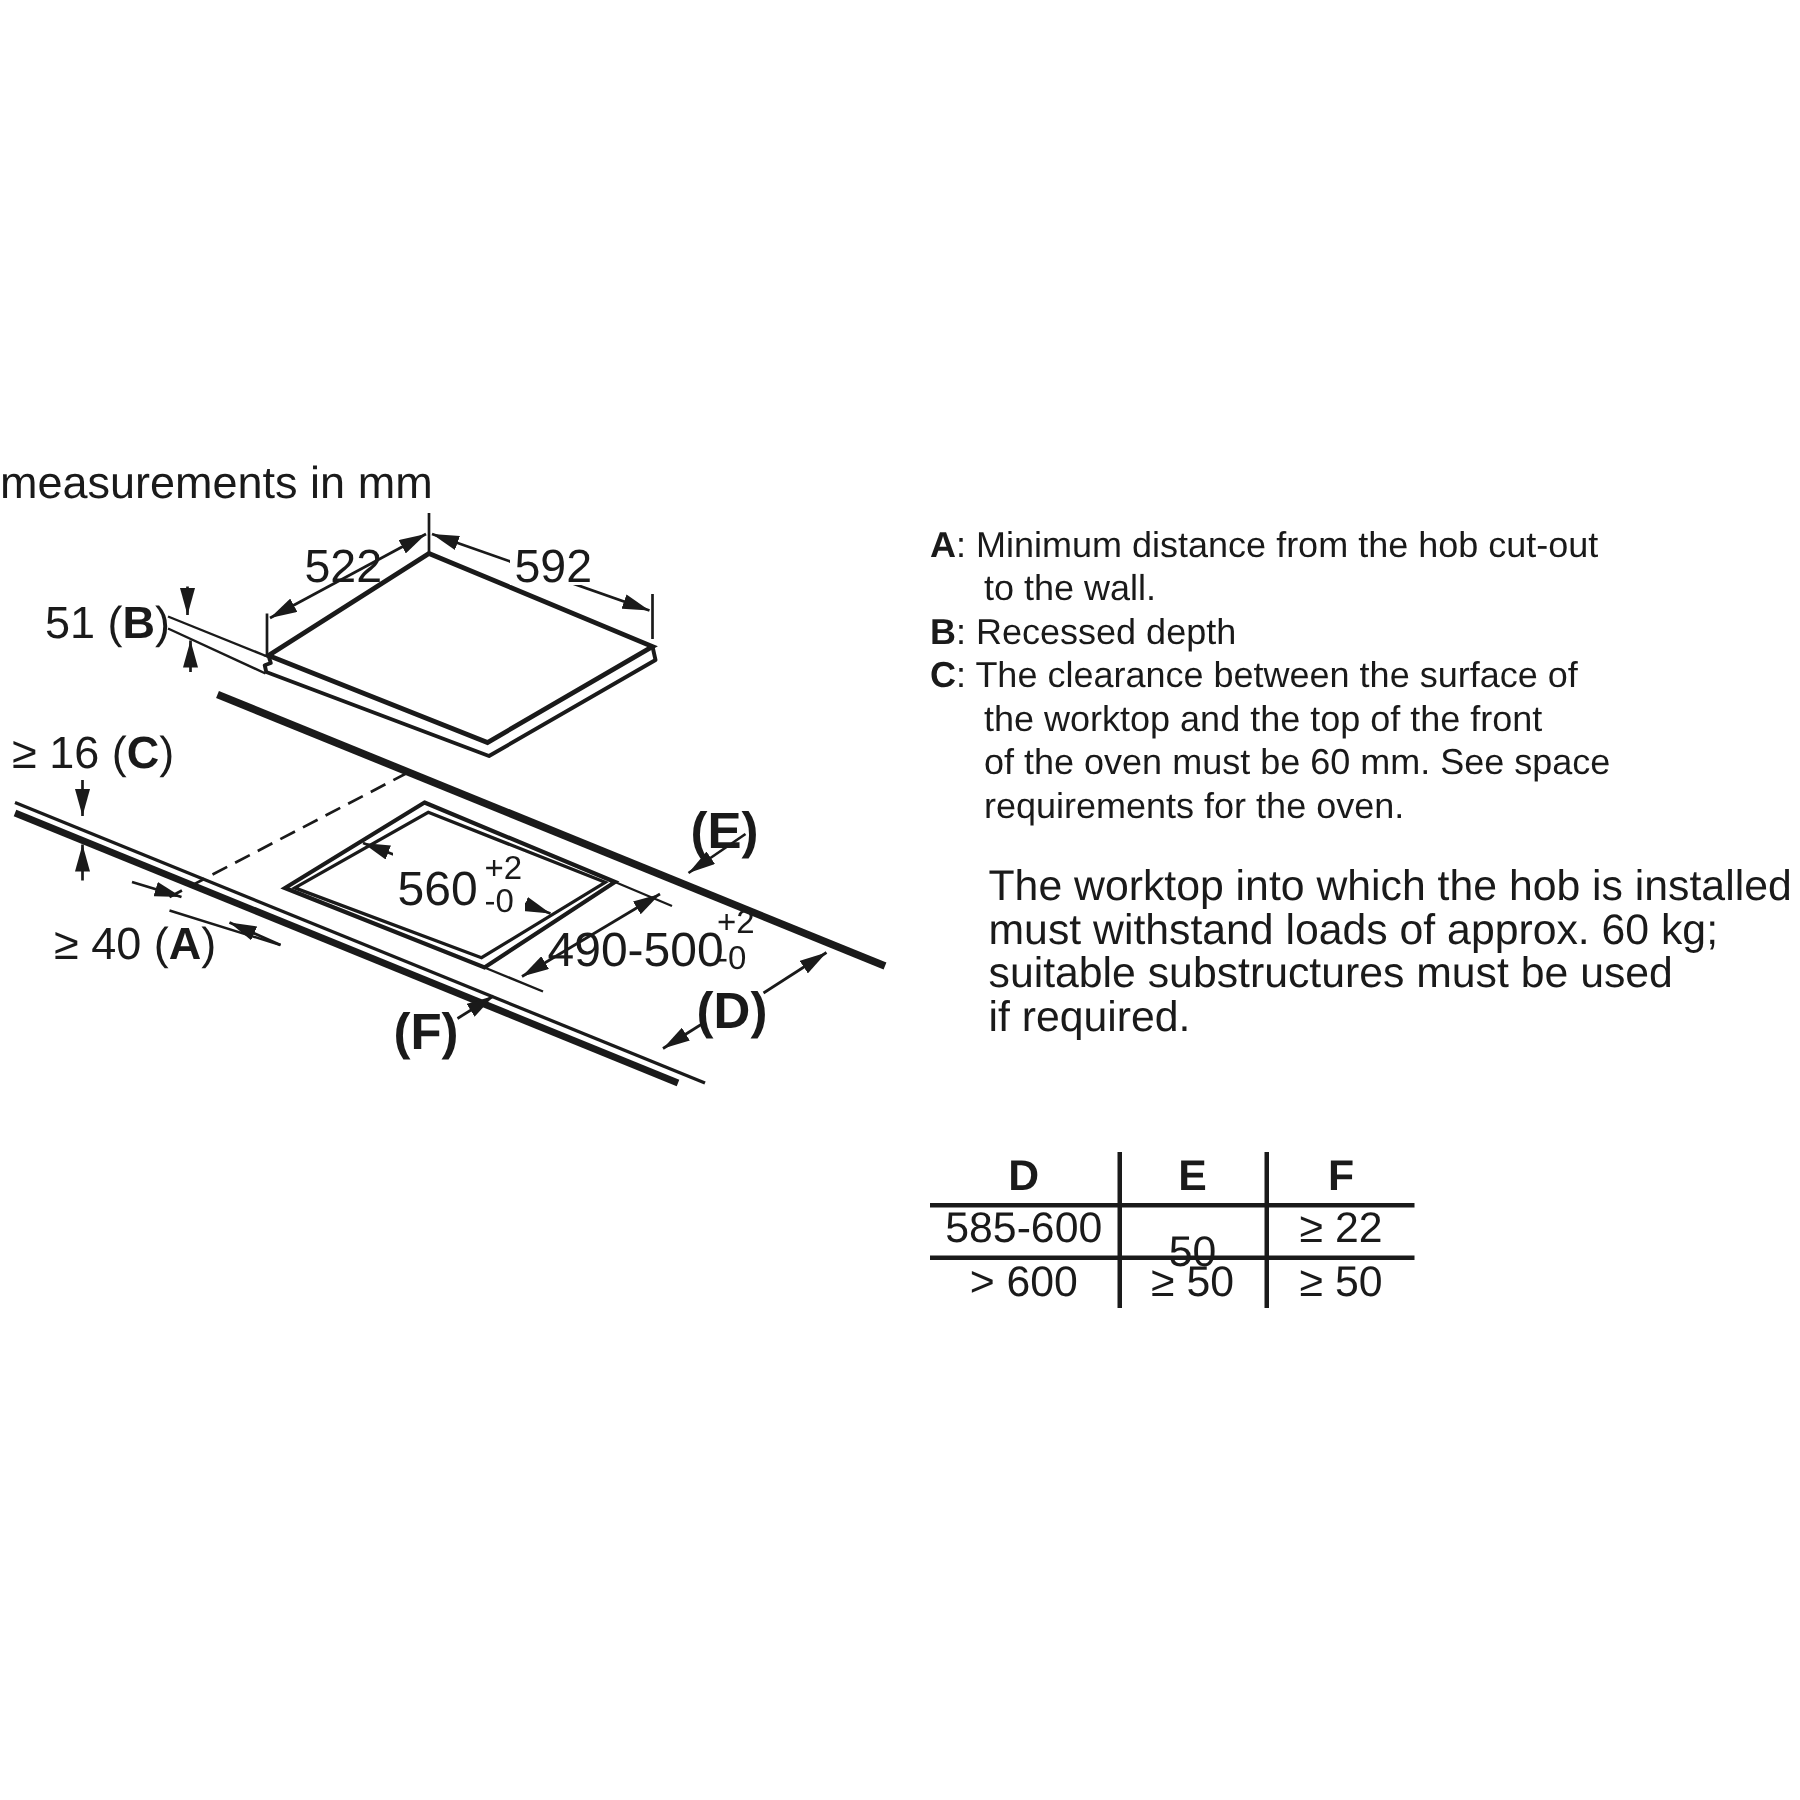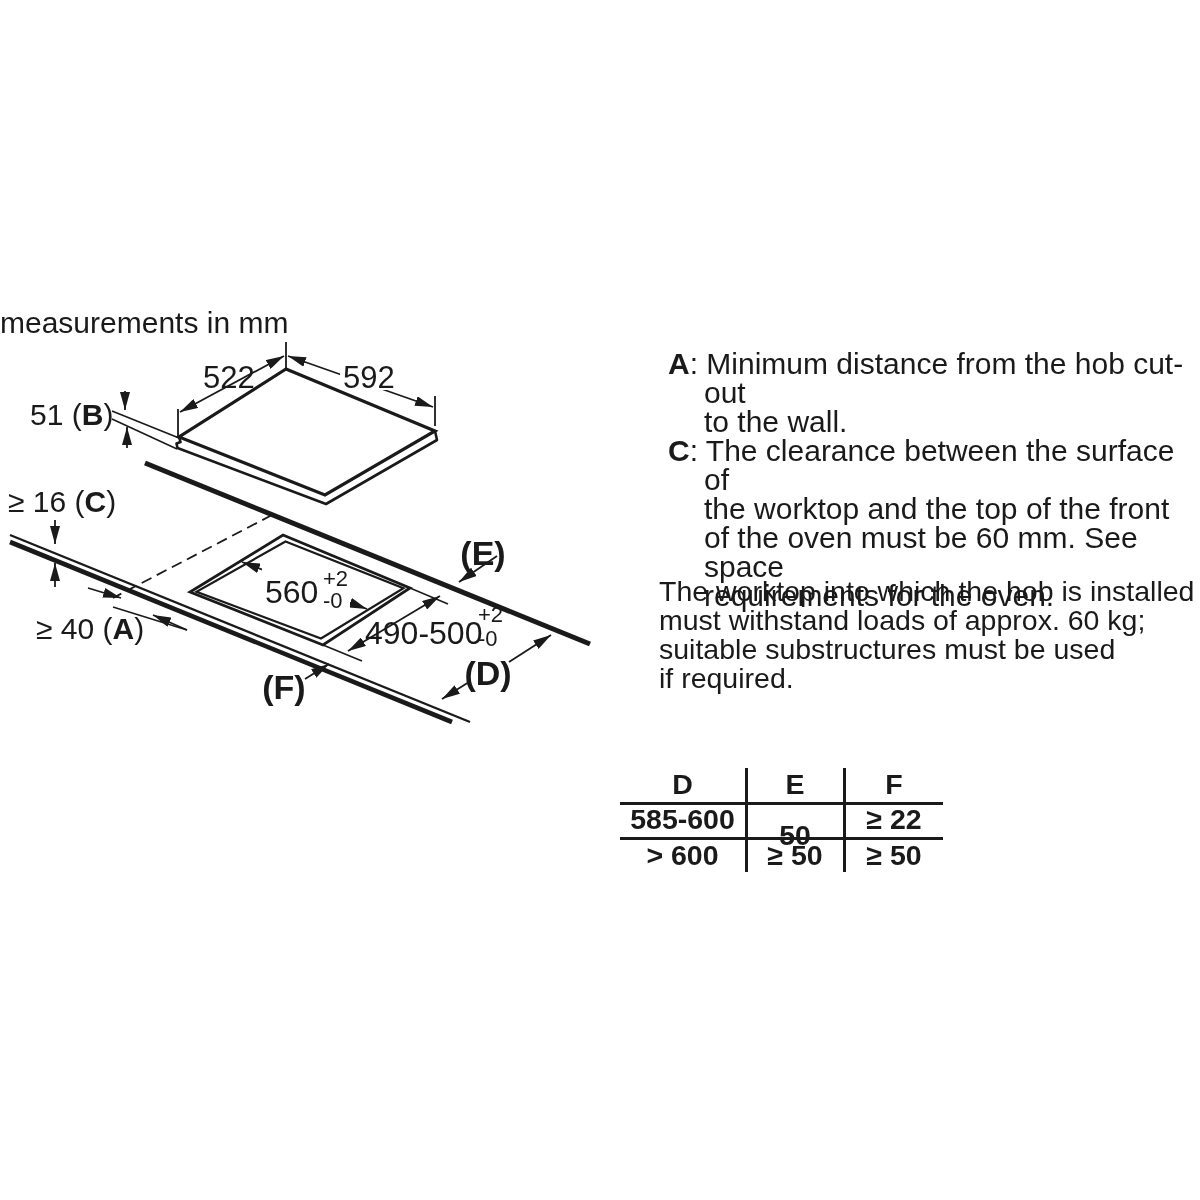--- a/index.html
+++ b/index.html
@@ -1,29 +1,29 @@
 <!DOCTYPE html>
 <html><head>
 <meta charset="utf-8">
 <style>
   html,body{margin:0;padding:0;background:#fff;}
   body{width:1200px;height:1200px;position:relative;overflow:hidden;
        font-family:"Liberation Sans",sans-serif;color:#1a1a1a;}
   .abs{position:absolute;}
   #note{left:0;top:306px;font-size:30px;}
   #diagram-svg{left:0;top:0;}
-  #legend{left:620px;top:349px;width:530px;font-size:30px;line-height:29px;margin-left:48px;}
+  #legend{left:620px;top:349px;width:530px;font-size:24px;line-height:29px;}
   .def{padding-left:36px;text-indent:-36px;}
   .def-letter{font-weight:bold;}
   .def-sep{white-space:pre;}
   .def-text{white-space:pre-line;}
   #paragraph{left:620px;top:577px;width:540px;font-size:28.5px;line-height:29px;white-space:pre-line;margin-left:39px;}
   
   .tline{position:absolute;background:#1a1a1a;}
-  .tcell{position:absolute;display:flex;align-items:center;justify-content:center;font-size:28.5px;font-weight:bold;}
+  .tcell{position:absolute;display:flex;align-items:center;justify-content:center;font-size:28.5px;}
   .tcell.hdr{font-weight:bold;}
   svg text{fill:#1a1a1a;}
   .b{font-weight:bold;}
 </style>
 </head>
 <body>
 
 <div id="note" class="abs">measurements in mm</div>
 
 <svg id="diagram-svg" class="abs" width="1200" height="1200" viewBox="0 0 1200 1200" font-family="Liberation Sans, sans-serif">
@@ -90,20 +90,21 @@
   <text x="478" y="646" font-size="22">-0</text>
 
   <text x="483" y="565" font-size="34" font-weight="bold" text-anchor="middle">(E)</text>
   <text x="488" y="685" font-size="34" font-weight="bold" text-anchor="middle">(D)</text>
   <text x="284" y="699" font-size="34" font-weight="bold" text-anchor="middle">(F)</text>
 </svg>
 
 <div id="legend" class="abs">
   <div class="def"><span class="def-letter">A</span><span class="def-sep">: </span><span class="def-text">Minimum distance from the hob cut-out
 to the wall.</span></div>
+  <div class="def"><span class="def-letter">B</span><span class="def-sep">: </span><span class="def-text">Recessed depth</span></div>
   <div class="def"><span class="def-letter">C</span><span class="def-sep">: </span><span class="def-text">The clearance between the surface of
 the worktop and the top of the front
 of the oven must be 60 mm. See space
 requirements for the oven.</span></div>
 </div>
 
 <div id="paragraph" class="abs">The worktop into which the hob is installed
 must withstand loads of approx. 60 kg;
 suitable substructures must be used
 if required.</div>

